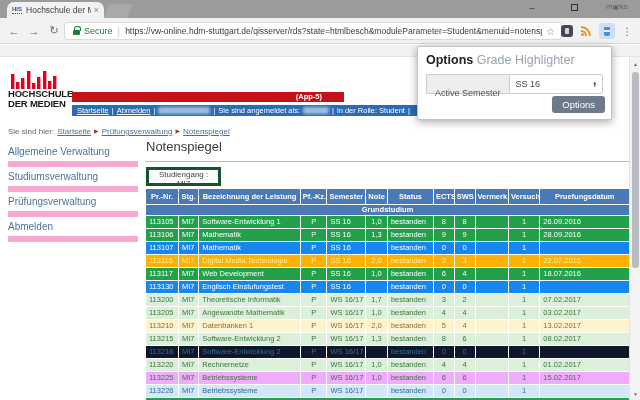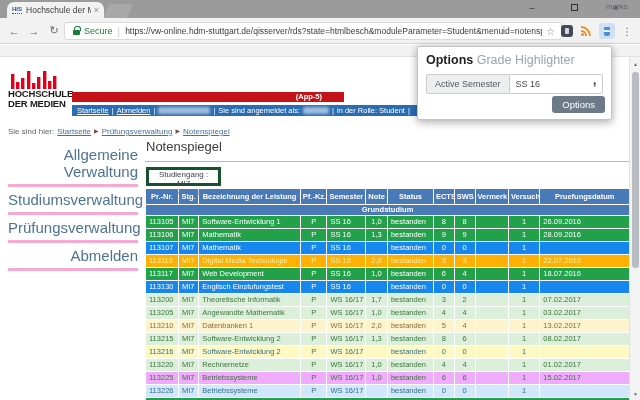--- a/index.html
+++ b/index.html
@@ -52,21 +52,21 @@
   .banner-red { position:absolute; left:72px; top:34px; width:272px; height:10px; background:#c41218; color:#fff; font-size:7.5px; font-weight:bold; text-align:right; padding-right:22px; line-height:10px; }
   .banner-blue { position:absolute; left:72px; top:47px; width:384px; height:11px; background:#2a6cb4; color:#fff; font-size:7.5px; display:flex; align-items:center; gap:3px; padding:0 5px; white-space:nowrap; overflow:hidden; }
   .banner-blue a { color:#fff; text-decoration:underline; }
   .redact { display:inline-block; height:7px; background:rgba(255,255,255,0.55); border-radius:2px; filter:blur(1.5px); }
 
   .breadcrumb { position:absolute; left:8px; top:69px; font-size:8px; color:#666; white-space:nowrap; }
   .bc-link { color:#44709d; text-decoration:underline; margin:0 3px; }
   .bc-sep { color:#8a4a4a; font-size:6px; vertical-align:1px; }
 
   .sidebar { position:absolute; left:8px; top:84px; width:130px; }
-  .side-item { font-size:15px; color:#4d7396; padding:4px 0 4px 0; border-bottom:3px solid #f9a8d4; cursor:pointer;text-align:right; }
+  .side-item { font-size:10px; color:#4d7396; padding:4px 0 4px 0; border-bottom:6px solid #f9a8d4; cursor:pointer; }
 
   .main-title { position:absolute; left:146px; top:81px; font-size:13px; color:#3a3a3a; }
   .main-rule { position:absolute; left:145px; top:103px; width:485px; border-top:1px solid #b9b9b9; }
   .filterbox { position:absolute; left:146px; top:109px; height:19px; display:inline-flex; align-items:center; border:3px solid #14532d; background:#fdfdfd; font-size:8px; color:#444;flex-direction:column; }
   .filterbox .cell { padding:0 7px; }
   .filterbox .div { border-left:1px solid #9aa2aa; height:100%; }
 
   .tablewrap { position:absolute; left:145px; top:130px; width:485px; height:212px; overflow:hidden; }
   table.grades { width:100%; border-collapse:collapse; table-layout:fixed; font-size:7.5px; }
   table.grades th { background:#4a79b8; color:#fff; font-weight:bold; height:16px; text-align:center; border:1px solid rgba(255,255,255,0.55); padding:0 2px; overflow:hidden; white-space:nowrap; }
@@ -80,21 +80,21 @@
   .sb-arrow { position:absolute; left:0; width:11px; text-align:center; font-size:5px; color:#6a6a6a; }
   .sb-up { top:4px; } .sb-down { bottom:3px; }
   .sb-thumb { position:absolute; left:2px; top:15px; width:7px; height:196px; background:#b9bcc0; border-radius:3px; }
 
   
   .popup { position:absolute; left:417px; top:46px; width:195px; height:74px; background:#fff; border:1px solid #c4c4c4; border-radius:2px; box-shadow:0 2px 8px rgba(0,0,0,0.35); z-index:50; padding:6px 8px; }
   .popup-title { font-size:12.5px; color:#222; }
   .popup-title b { font-weight:bold; }
   .popup-title .app { color:#9aa4ae; font-weight:normal; }
   .igroup { display:flex; margin-top:7px; height:20px; }
-  .igroup .lbl { background:#eceeef; border:1px solid #ccc; border-right:none; border-radius:2px 0 0 2px; font-size:9px; color:#555; padding:0 8px; line-height:18px; white-space:nowrap; }
+  .igroup .lbl { background:#eceeef; border:1px solid #ccc; border-right:none; border-radius:2px 0 0 2px; font-size:9px; color:#555; padding:9px 8px; line-height:18px; white-space:nowrap; }
   .igroup .sel { flex:1; border:1px solid #ccc; border-radius:0 2px 2px 0; background:#fff; display:flex; align-items:center; justify-content:space-between; padding:0 6px; font-size:9px; color:#444; cursor:pointer; }
   .sel-arrows { display:flex; flex-direction:column; font-size:5px; line-height:3.5px; color:#444; }
   .popup-btn { position:absolute; right:6px; bottom:6px; background:#6d7a88; color:#fff; border:none; border-radius:3px; font-size:9.5px; padding:3px 10px; font-family:"Liberation Sans", sans-serif; cursor:pointer; }
 </style>
 </head>
 <body>
 
 <div class="window">
 
   <div class="titlebar">
@@ -366,21 +366,21 @@
               <td class="col-pfkz">P</td>
               <td class="col-semester">WS 16/17</td>
               <td class="col-note">1,3</td>
               <td class="col-status">bestanden</td>
               <td class="col-ects">8</td>
               <td class="col-sws">6</td>
               <td class="col-vermerk"></td>
               <td class="col-versuch">1</td>
               <td class="col-datum">08.02.2017</td>
             </tr>
-            <tr style="background: #fef9c3; color: rgb(49, 112, 143);">
+            <tr style="background: #0f172a; color: rgb(49, 112, 143);">
               <td class="col-nr">113216</td>
               <td class="col-stg">MI7</td>
               <td class="col-name">Software-Entwicklung 2</td>
               <td class="col-pfkz">P</td>
               <td class="col-semester">WS 16/17</td>
               <td class="col-note"></td>
               <td class="col-status">bestanden</td>
               <td class="col-ects">0</td>
               <td class="col-sws">0</td>
               <td class="col-vermerk"></td>

